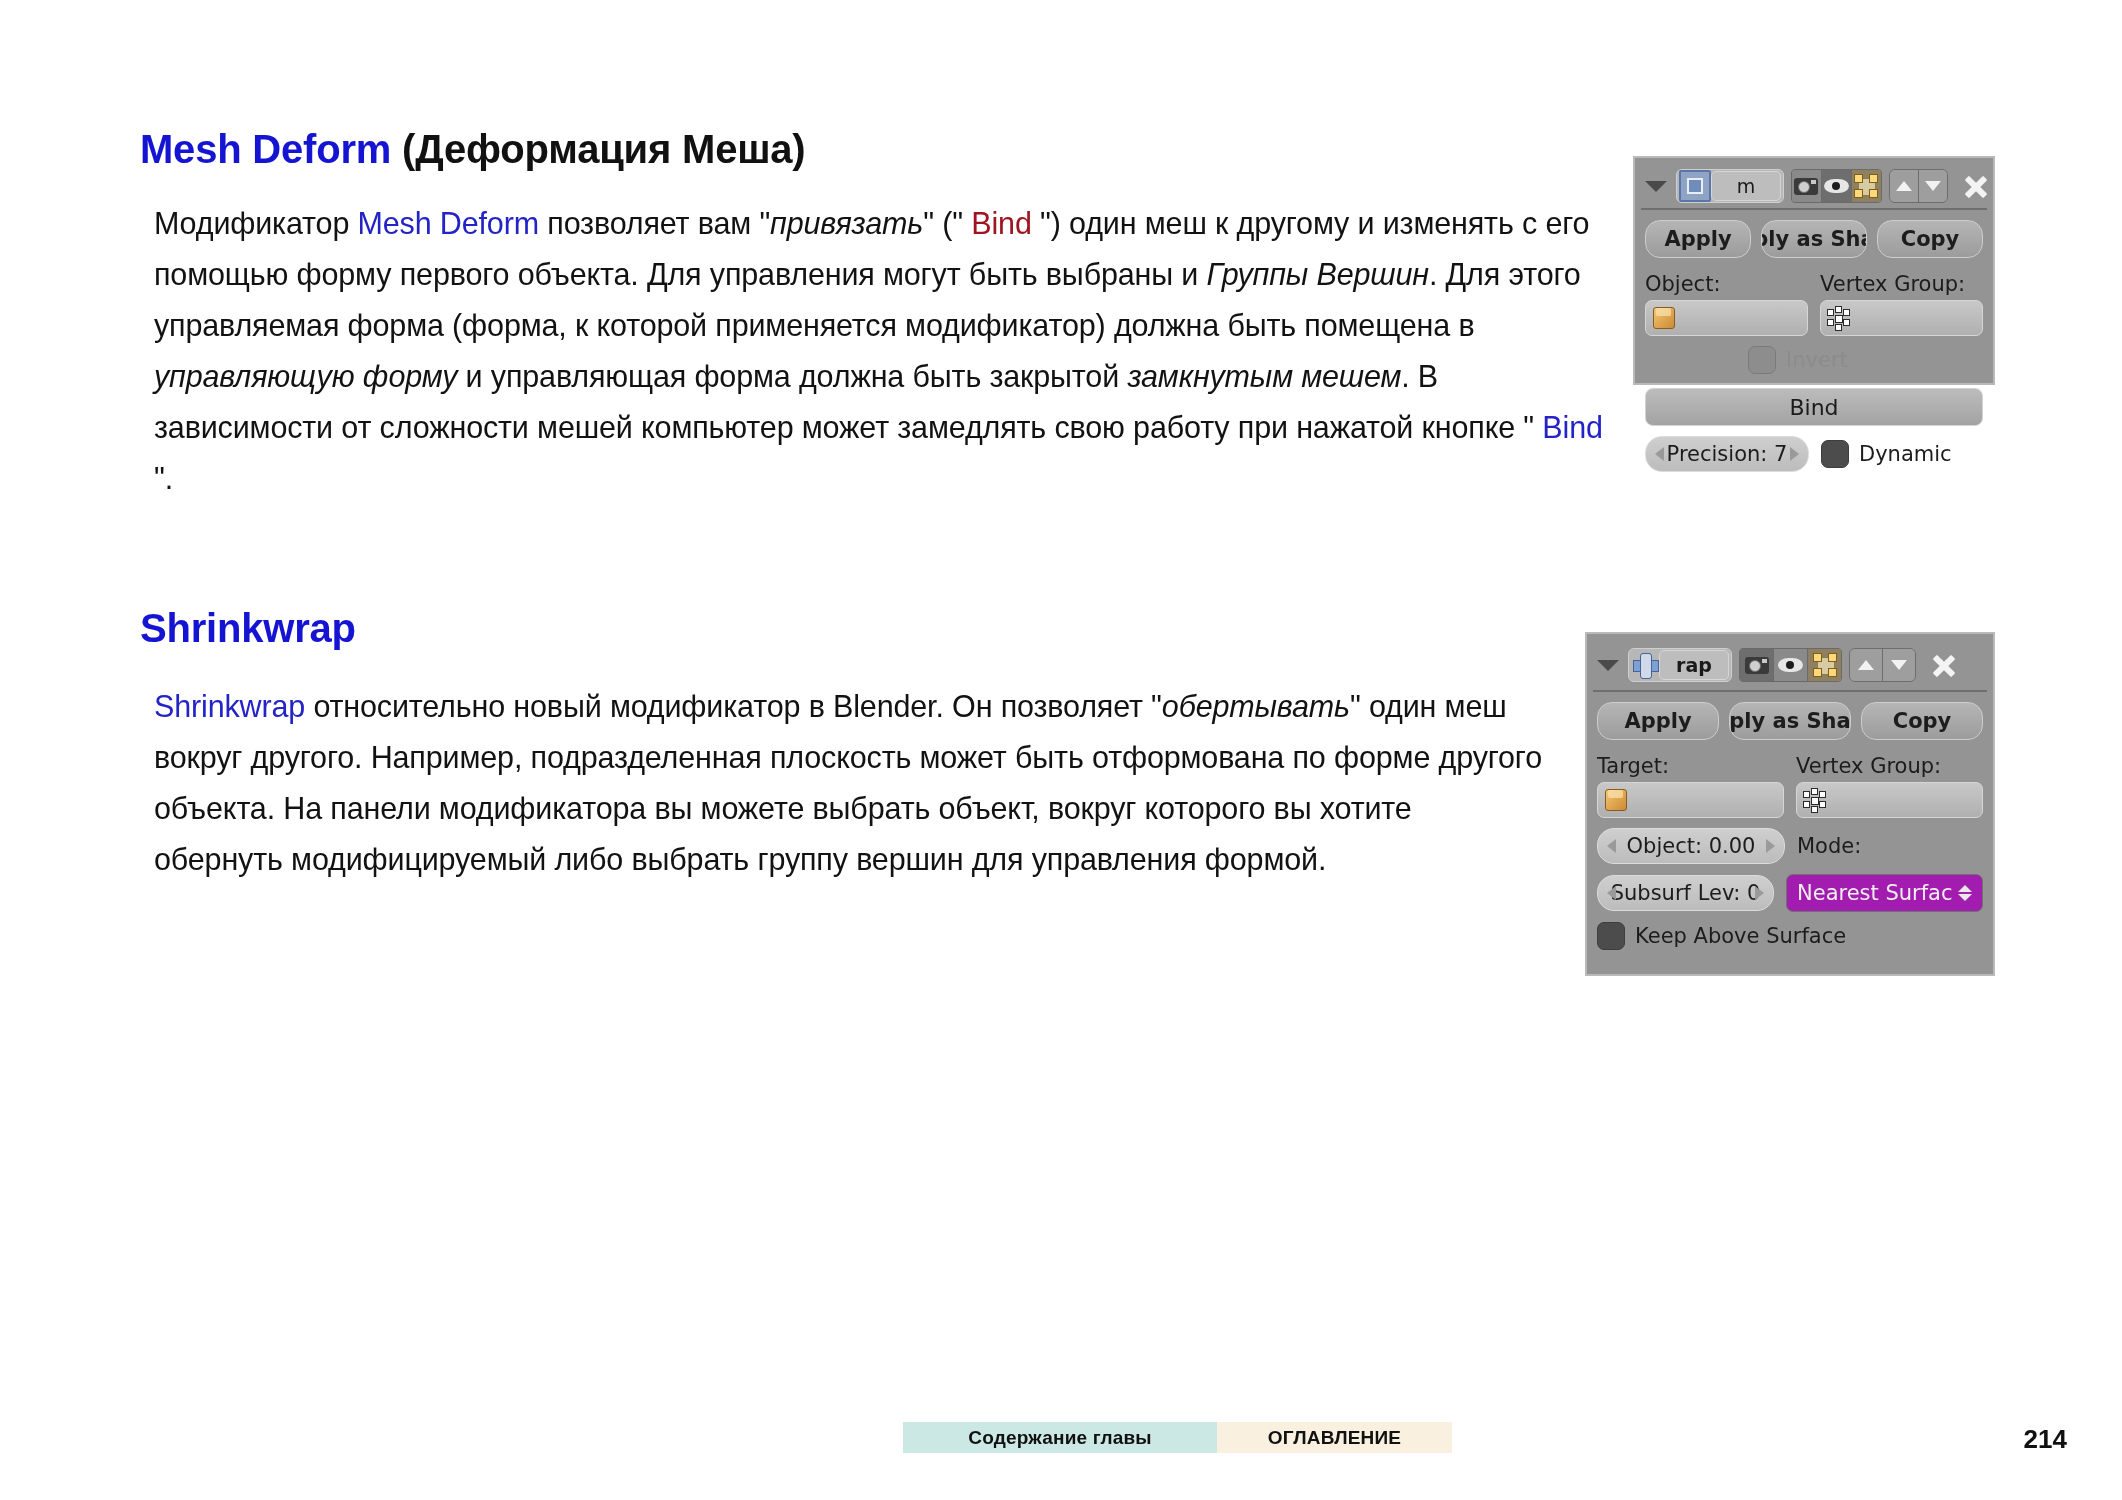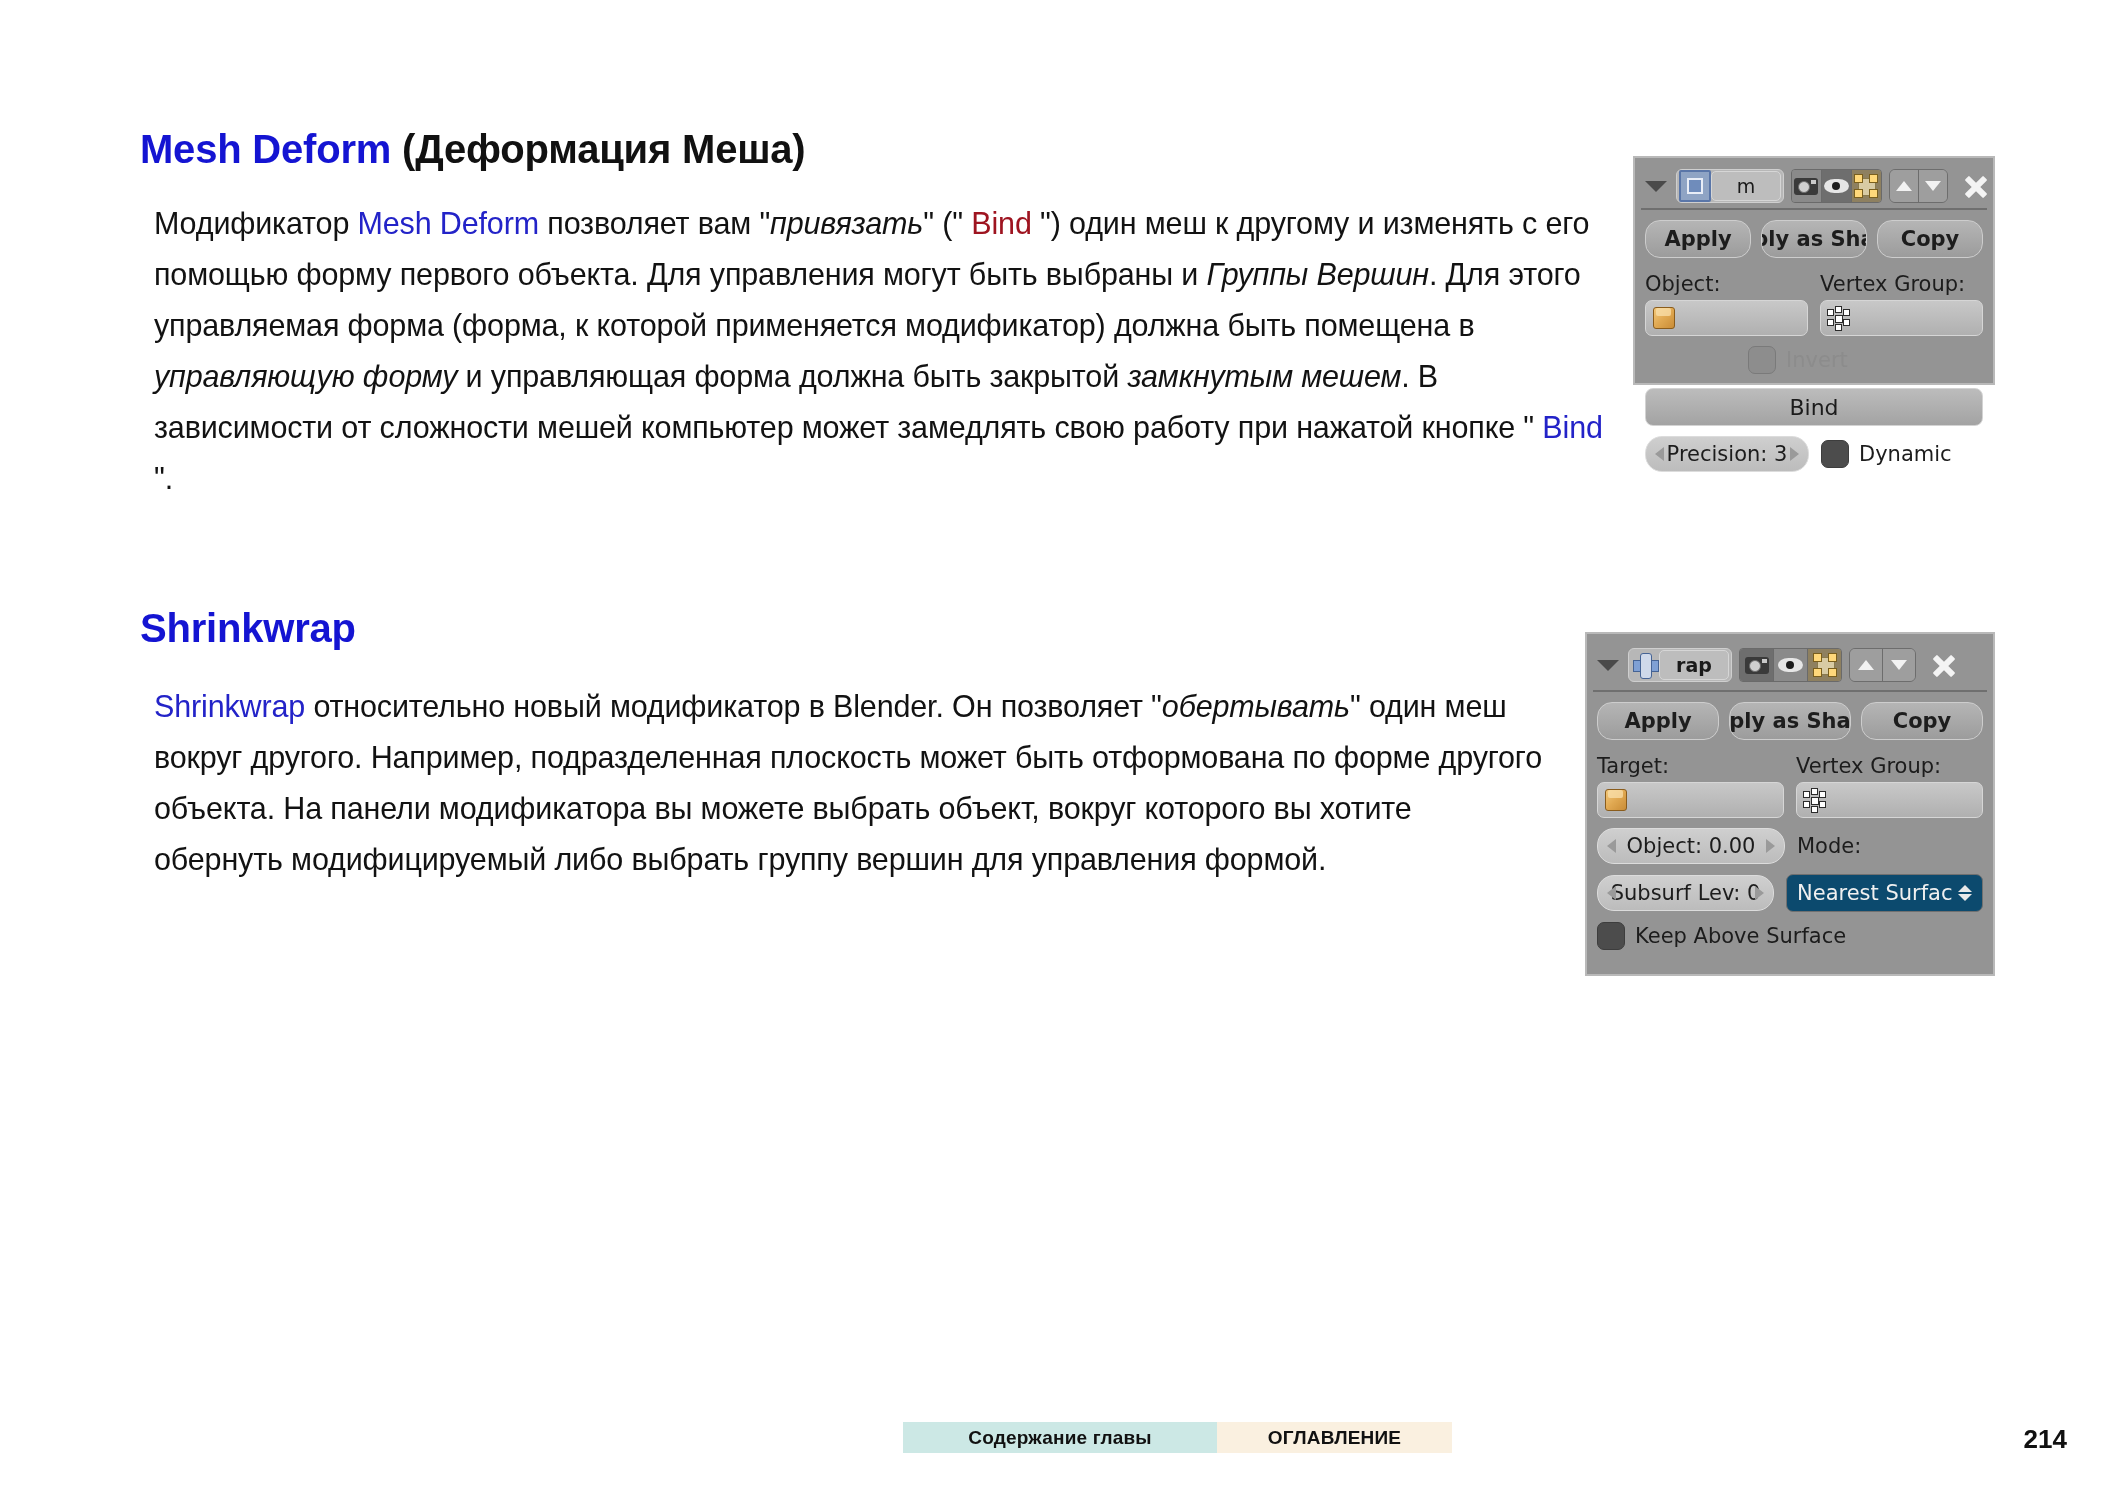--- a/index.html
+++ b/index.html
@@ -387,21 +387,21 @@
     border-top: 7px solid transparent;
     border-bottom: 7px solid transparent;
   }
   .numfield .la { left: 9px; border-right: 9px solid #9a9a9a; }
   .numfield .ra { right: 9px; border-left: 9px solid #9a9a9a; }
 
   .dropdown {
     flex: 1 1 0;
     height: 36px;
     border-radius: 7px;
-    background: #0c4a6e;
+    background: #a21caf;
     border: 1px solid #707070;
     display: flex;
     align-items: center;
     justify-content: space-between;
     padding: 0 10px;
     font-size: 21px;
     color: #f0f0f0;
   }
   .dd-arrows { display: flex; flex-direction: column; gap: 2px; }
   .dd-arrows .u {
@@ -537,21 +537,21 @@
         <div class="invert-row">
           <div class="chk"></div>
           <div class="lbl-dim">Invert</div>
         </div>
 
         <div class="wide-btn">Bind</div>
 
         <div class="num-row">
           <div class="numfield">
             <span class="la"></span>
-            <span>Precision: 3</span>
+            <span>Precision: 7</span>
             <span class="ra"></span>
           </div>
           <div style="flex:1 1 0;display:flex;align-items:center;gap:10px;">
             <div class="chk dark"></div>
             <div class="lbl-nm">Dynamic</div>
           </div>
         </div>
       </div>
     </div>
   </div>

